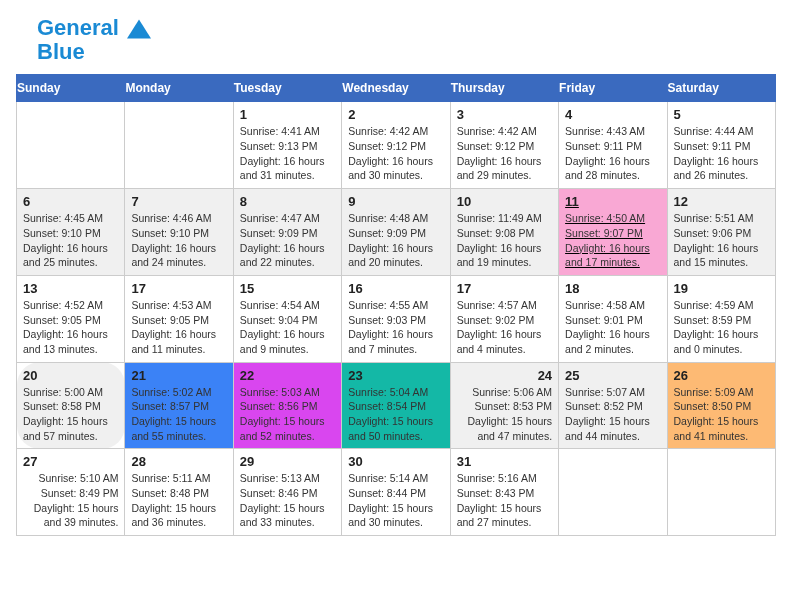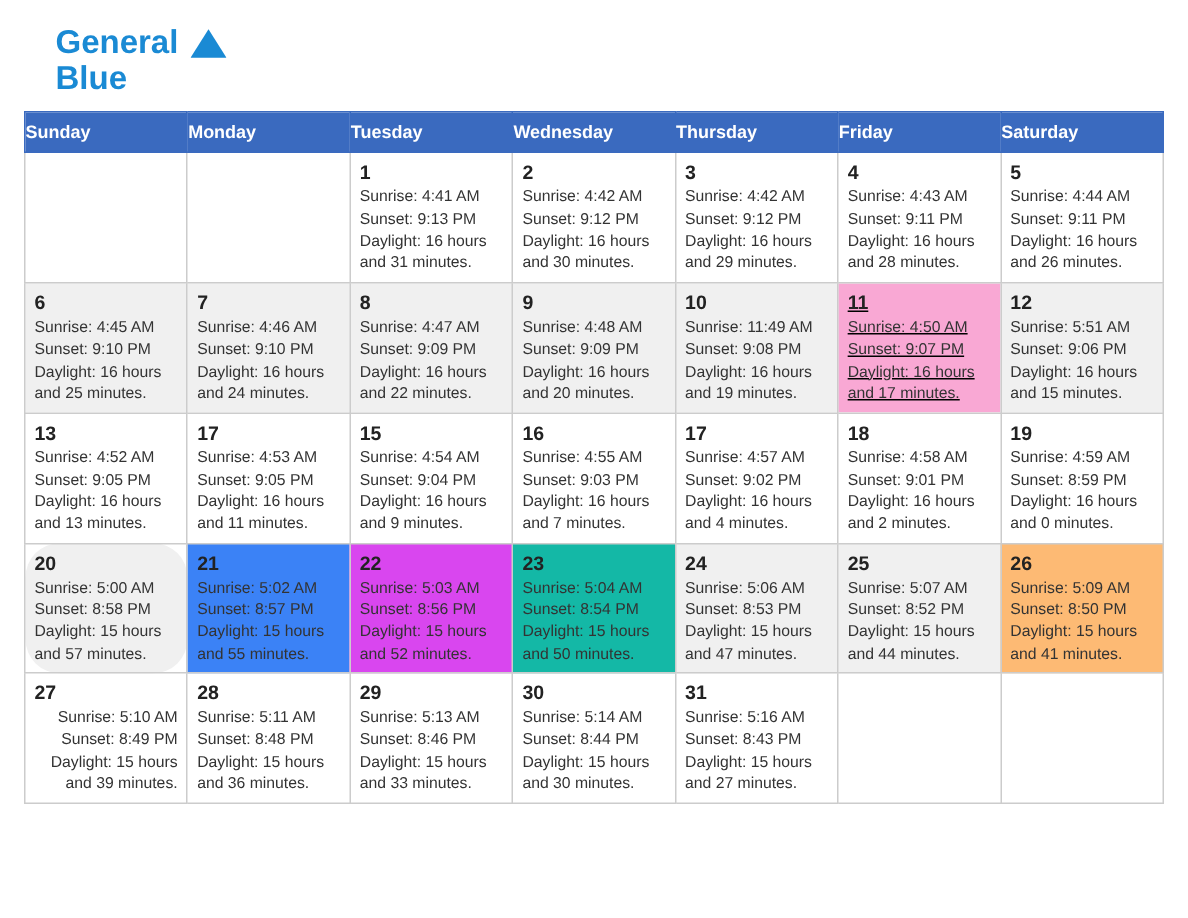--- a/index.html
+++ b/index.html
@@ -266,21 +266,21 @@
           <div class="day-info" style="white-space: pre-line;">Sunrise: 5:03 AM
 Sunset: 8:56 PM
 Daylight: 15 hours and 52 minutes.</div>
         </td>
         <td style="background: #14b8a6;">
           <span class="day-number">23</span>
           <div class="day-info" style="white-space: pre-line;">Sunrise: 5:04 AM
 Sunset: 8:54 PM
 Daylight: 15 hours and 50 minutes.</div>
         </td>
-        <td style="background: rgb(240, 240, 240);">
+        <td style="background: rgb(240, 240, 240); text-align: right;">
           <span class="day-number">24</span>
           <div class="day-info" style="white-space: pre-line;">Sunrise: 5:06 AM
 Sunset: 8:53 PM
 Daylight: 15 hours and 47 minutes.</div>
         </td>
         <td style="background: rgb(240, 240, 240);">
           <span class="day-number">25</span>
           <div class="day-info" style="white-space: pre-line;">Sunrise: 5:07 AM
 Sunset: 8:52 PM
 Daylight: 15 hours and 44 minutes.</div>

